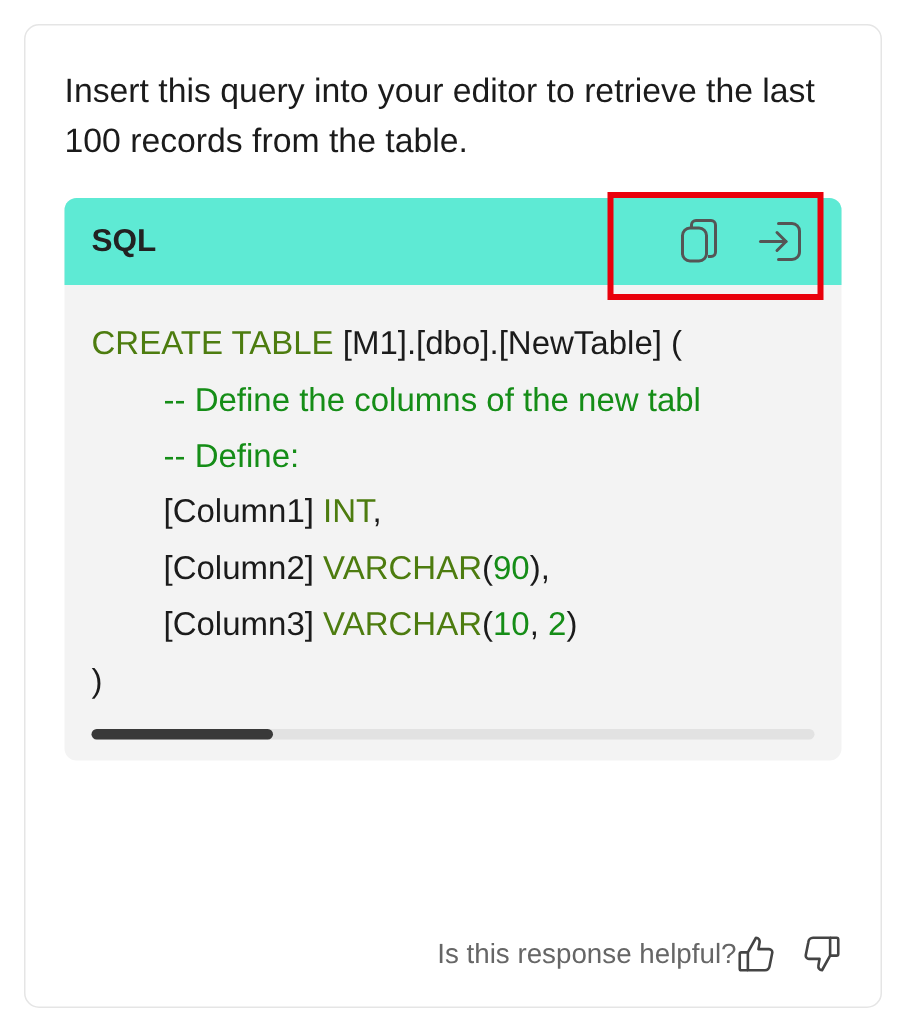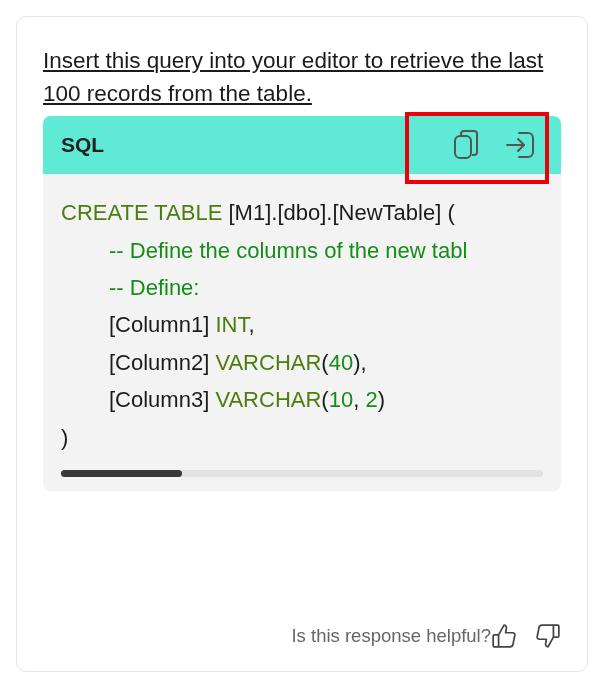--- a/index.html
+++ b/index.html
@@ -15,22 +15,21 @@
     border: 1px solid #e5e5e5;
     border-radius: 10px;
     padding: 28px 26px 22px 26px;
     display: flex;
     flex-direction: column;
   }
   .intro {
     font-size: 22.5px;
     line-height: 1.45;
     color: #1b1b1b;
-    margin-bottom: 6px;
-    text-decoration: underline;
+    margin-bottom: 22px;
   }
   .codeblock {
     position: relative;
     border-radius: 8px;
     background: #f3f3f3;
     flex: 0 0 auto;
   }
   .highlight-box {
     position: absolute;
     top: -4px;
@@ -146,21 +145,21 @@
           </svg>
         </button>
       </div>
     </div>
 
     <div class="code-body">
       <pre class="code-pre" id="code-pre"><span class="kw">CREATE TABLE</span><span> [M1].[dbo].[NewTable] (</span>
 <span class="indent"></span><span class="cm">-- Define the columns of the new tabl</span>
 <span class="indent"></span><span class="cm">-- Define:</span>
 <span class="indent"></span><span>[Column1] </span><span class="kw">INT</span><span>,</span>
-<span class="indent"></span><span>[Column2] </span><span class="kw">VARCHAR</span><span>(</span><span class="num">40</span><span>),</span>
+<span class="indent"></span><span>[Column2] </span><span class="kw">VARCHAR</span><span>(</span><span class="num">90</span><span>),</span>
 <span class="indent"></span><span>[Column3] </span><span class="kw">VARCHAR</span><span>(</span><span class="num">10</span><span>, </span><span class="num">2</span><span>)</span>
 <span>)</span></pre>
     </div>
 
     <div class="scrollbar-track">
       <div class="scrollbar-thumb"></div>
     </div>
   </div>
 
   <div class="feedback">

